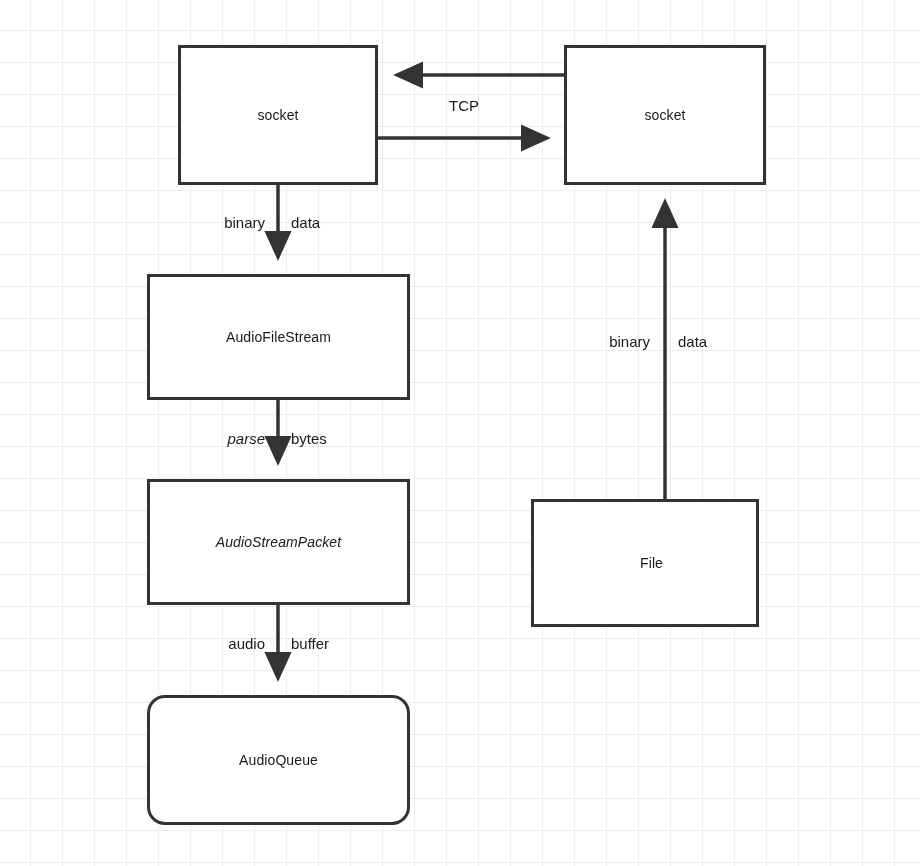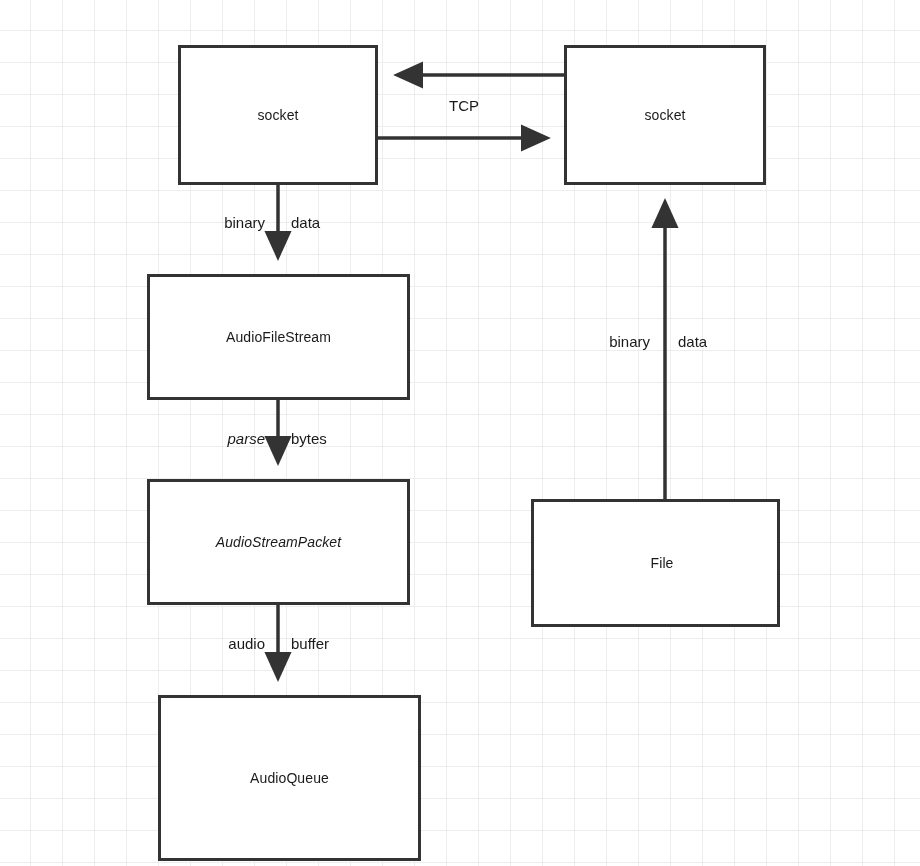--- a/index.html
+++ b/index.html
@@ -92,25 +92,25 @@
   </div>
 
   <div class="node" style="left:147px; top:274px; width:263px; height:126px;">
     <span class="node-label">AudioFileStream</span>
   </div>
 
   <div class="node" style="left:147px; top:479px; width:263px; height:126px;font-style:italic;">
     <span class="node-label">AudioStreamPacket</span>
   </div>
 
-  <div class="node" style="left:158px; top:695px; width:263px; height:166px;">
+  <div class="node" style="left:147px; top:695px; width:263px; height:130px;border-radius:18px;">
     <span class="node-label">AudioQueue</span>
   </div>
 
-  <div class="node" style="left:531px; top:499px; width:249px; height:128px;padding-left:13px;">
+  <div class="node" style="left:531px; top:499px; width:228px; height:128px;padding-left:13px;">
     <span class="node-label">File</span>
   </div>
 
   <div class="edge-label" style="left:449px; top:98px;">TCP</div>
 
   <div class="edge-label right-align" style="left:178px; top:215px; width:87px;">binary</div>
   <div class="edge-label left-align" style="left:291px; top:215px;">data</div>
 
   <div class="edge-label right-align" style="left:178px; top:431px; width:87px;font-style:italic;">parse</div>
   <div class="edge-label left-align" style="left:291px; top:431px;">bytes</div>

